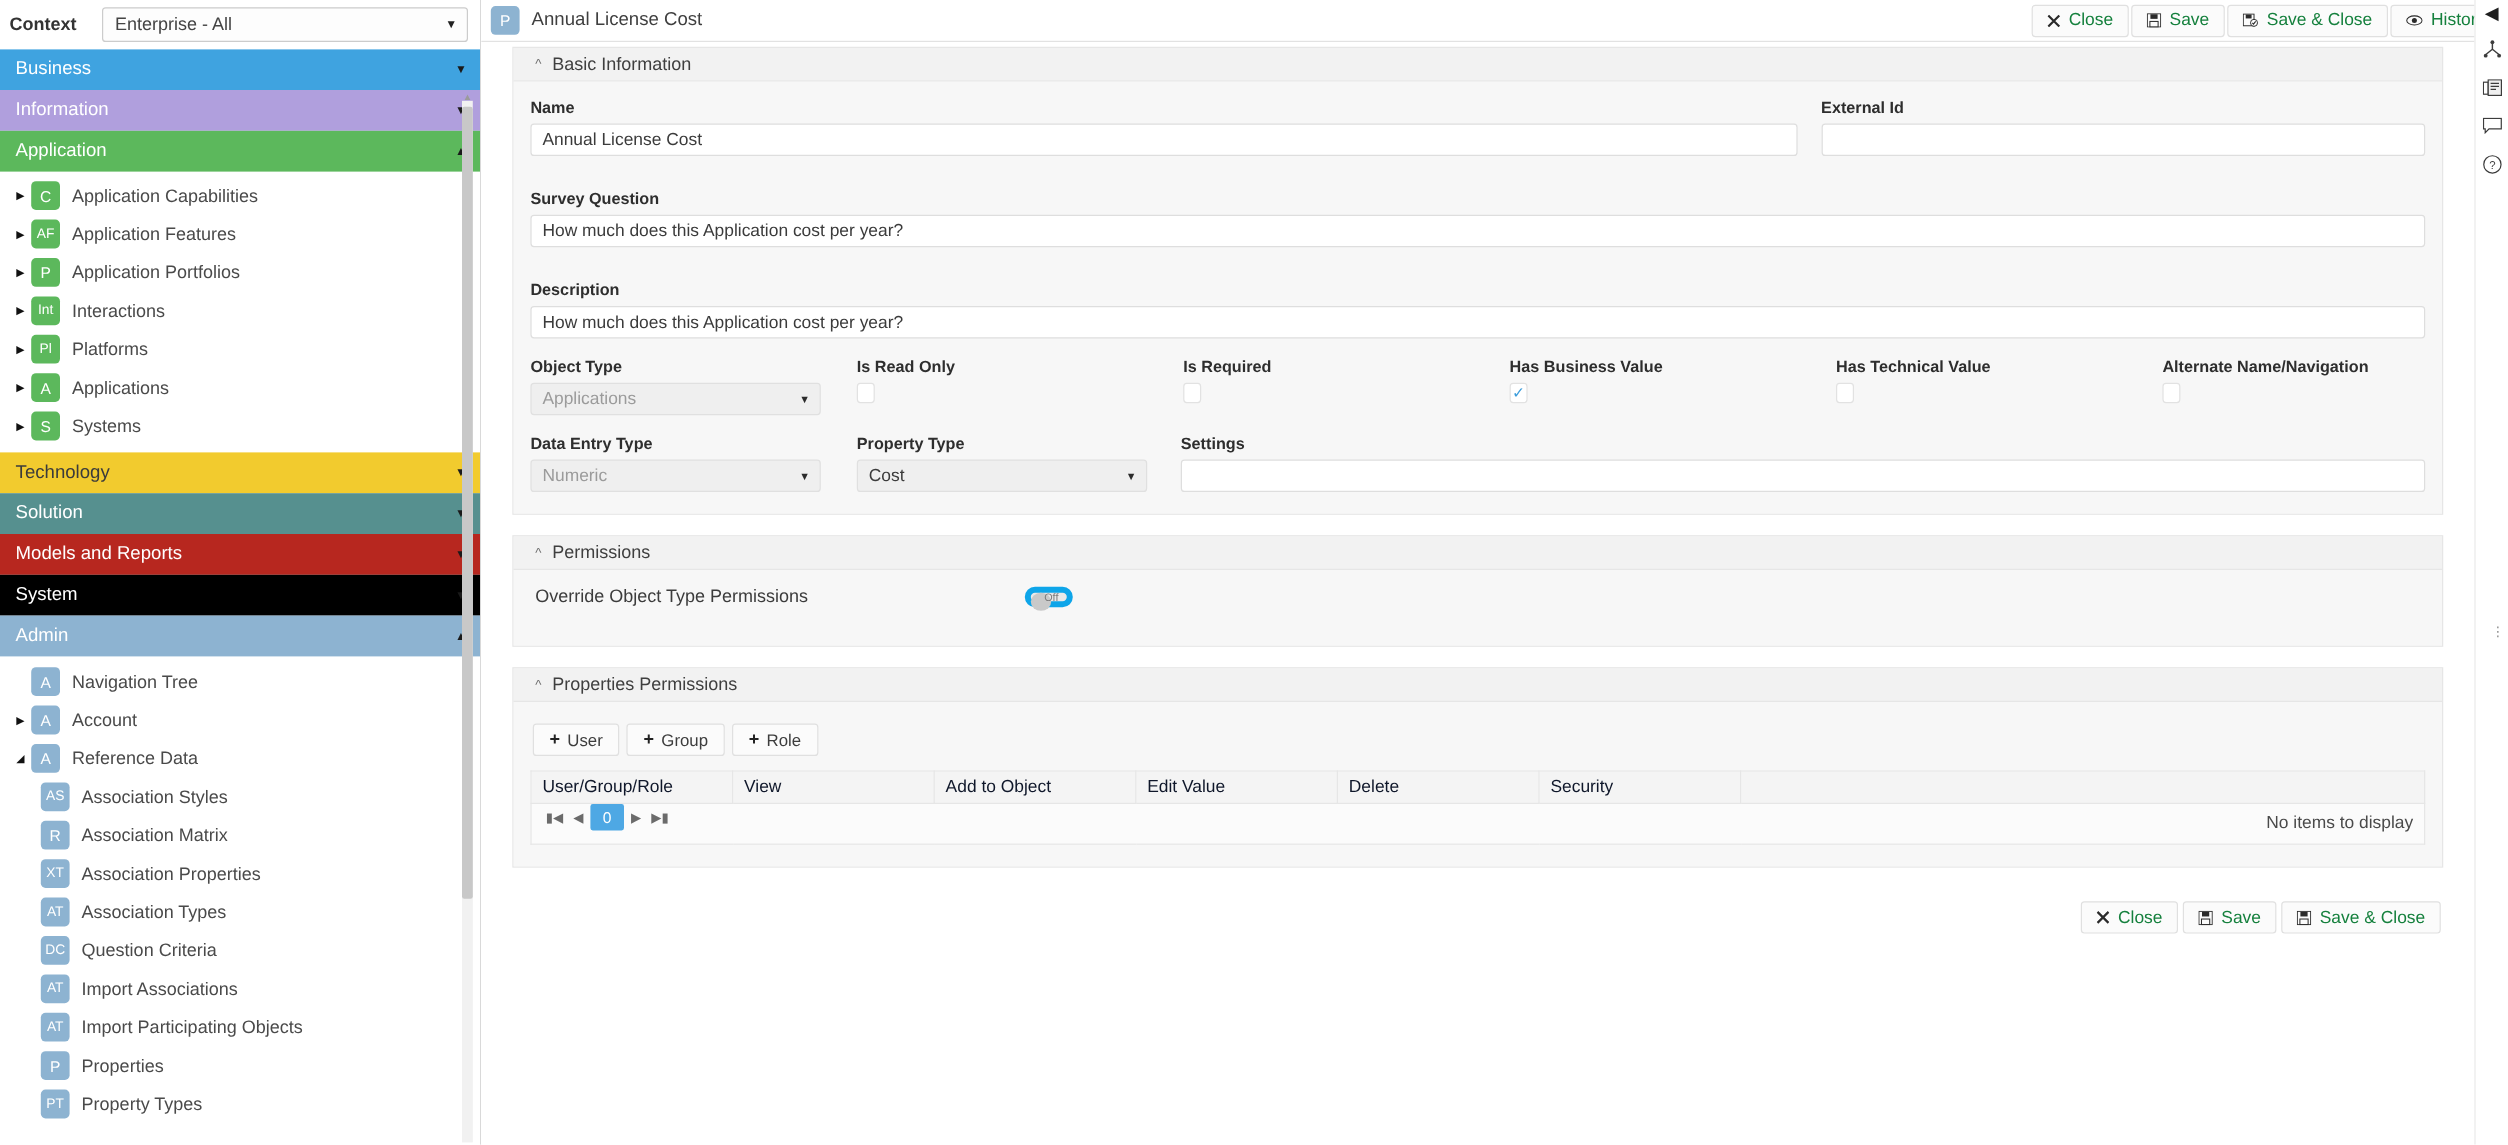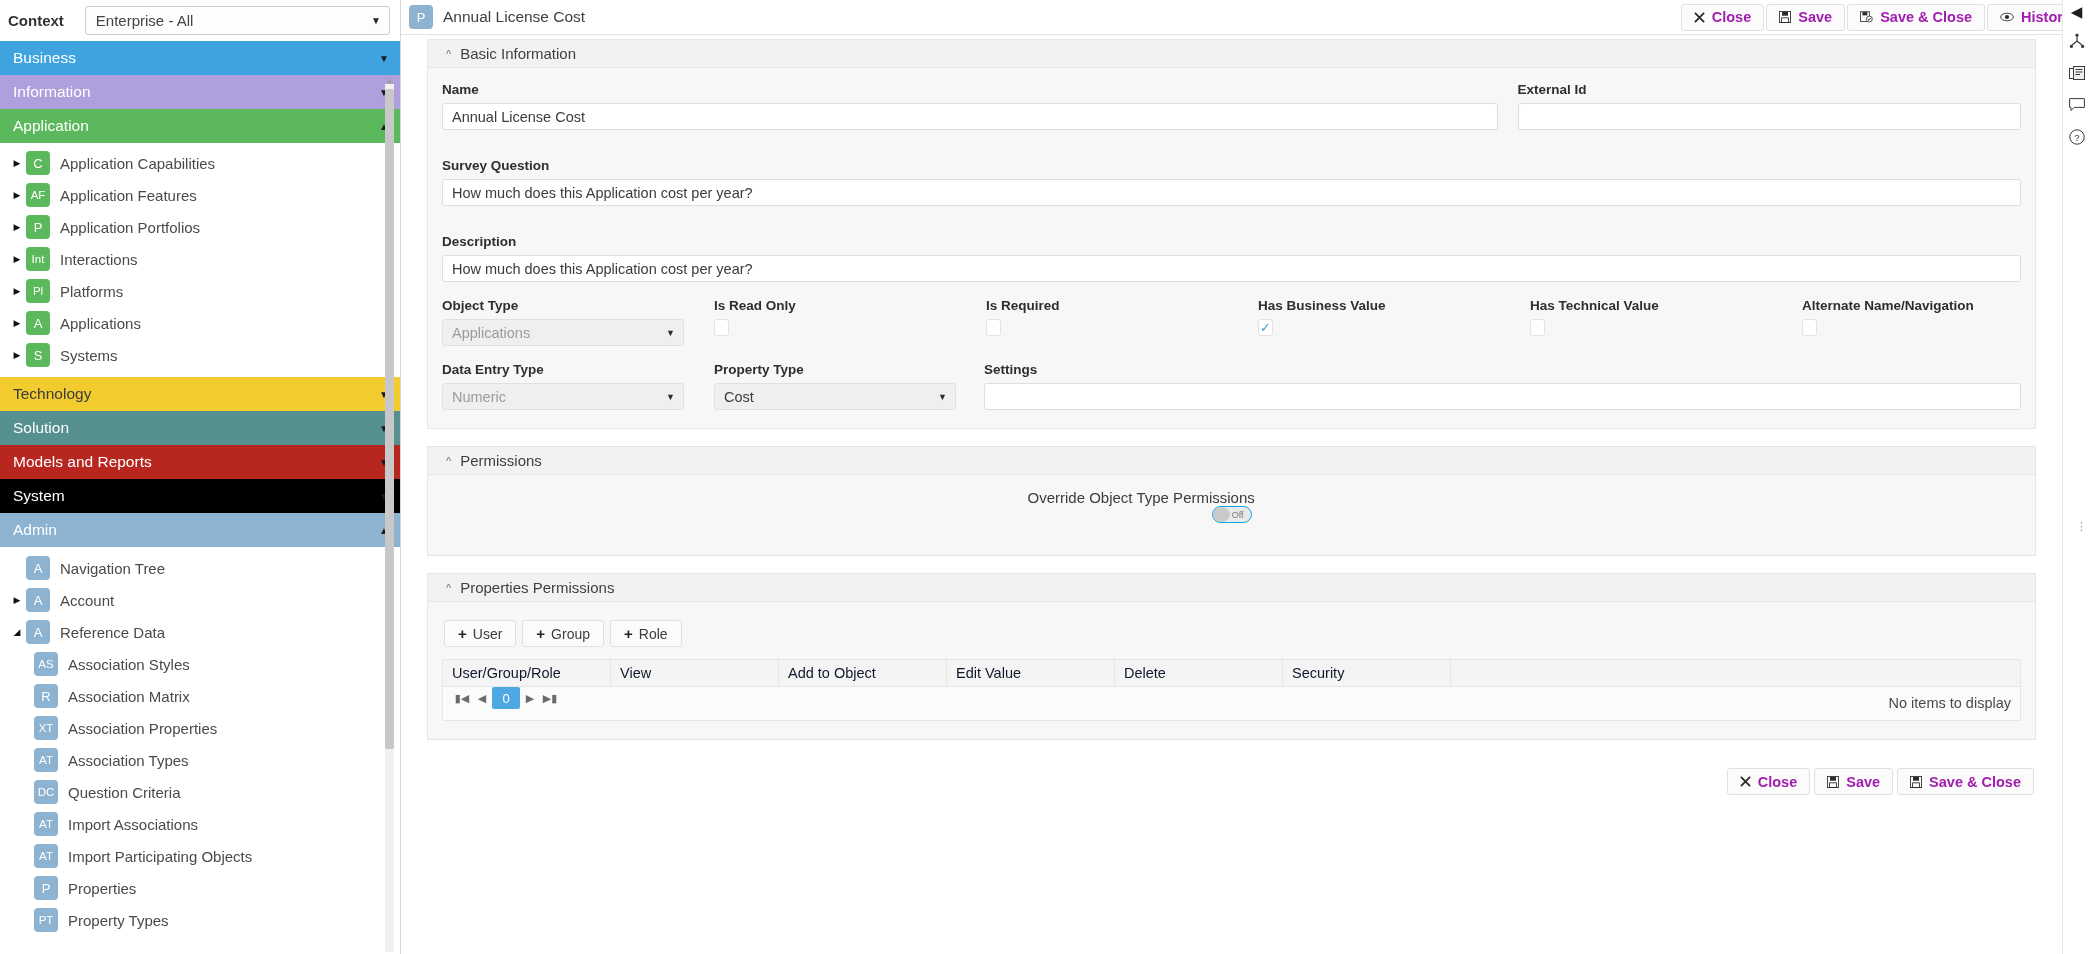--- a/index.html
+++ b/index.html
@@ -120,23 +120,22 @@
   .topbar .ttitle { font-size: 15.5px; color: #3f3f3f; }
   .topbar .spacer { flex: 1; }
   .btn-row { display: flex; align-items: center; gap: 2px; padding-right: 6px; }
   .btn {
     height: 27px;
     border: 1px solid #e0e0e0;
     background: #fbfbfb;
     border-radius: 3px;
     display: inline-flex; align-items: center; gap: 7px;
     padding: 0 12px;
-    font-size: 14.5px; color: #a21caf;
+    font-size: 14.5px; color: #15803d;
     white-space: nowrap;
-    font-weight: bold;
   }
   .btn svg { display:block; }
 
   .content {
     position: absolute; top: 35px; left: 0; right: 28px; bottom: 0;
     overflow: hidden;
     background: #fff;
     padding: 0 2px 0 2px;
   }
 
@@ -200,27 +199,27 @@
     margin-top: 3px;
   }
   .cbx .tick { color: #3c9ddb; font-size: 13px; line-height: 1; margin-top:-1px; }
 
   .grid3 { display: flex; margin-top: 16px; }
   .grid3 .c1 { flex: 0 0 204px; }
   .grid3 .c2 { flex: 0 0 204px; }
   .grid3 .c3 { flex: 1 1 auto; }
   .w242 { width: 242px; }
 
-  .perm-row { display: flex; align-items: center; padding: 12px 4px 26px 4px; flex-direction: column; }
+  .perm-row { display: flex; align-items: center; padding: 12px 4px 26px 4px; }
   .perm-label { font-size: 15px; color: #3c3c3c; width: 408px; }
   .toggle {
     width: 40px; height: 17px;
     border-radius: 9px;
     background: #e9e9e9;
-    border: 1px solid #0ea5e9;
+    border: 5px solid #0ea5e9;
     position: relative;
     display: flex; align-items: center;
   }
   .toggle .knob {
     width: 17px; height: 15px; border-radius: 50%;
     background: #c9c9c9; position: absolute; left: 0px; top: 0px;
   }
   .toggle .offtxt {
     position: absolute; right: 7px; font-size: 9px; color: #7a7a7a;
   }

